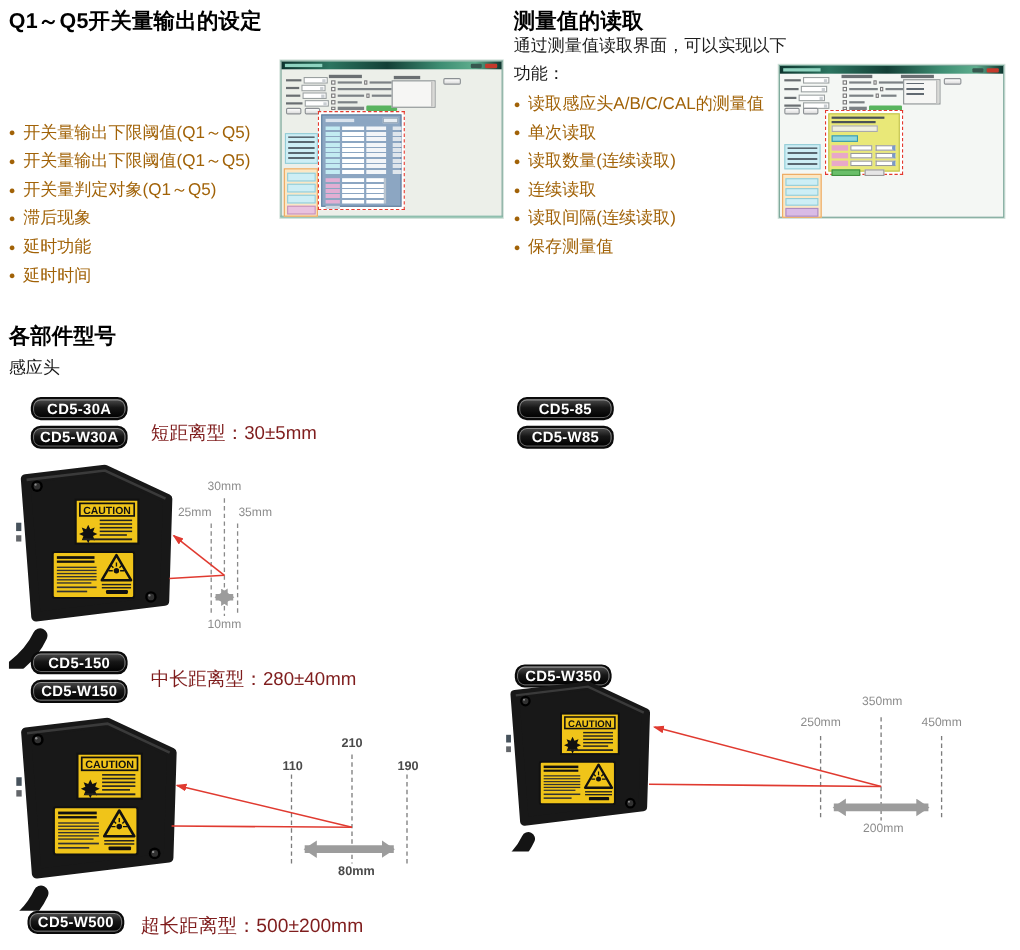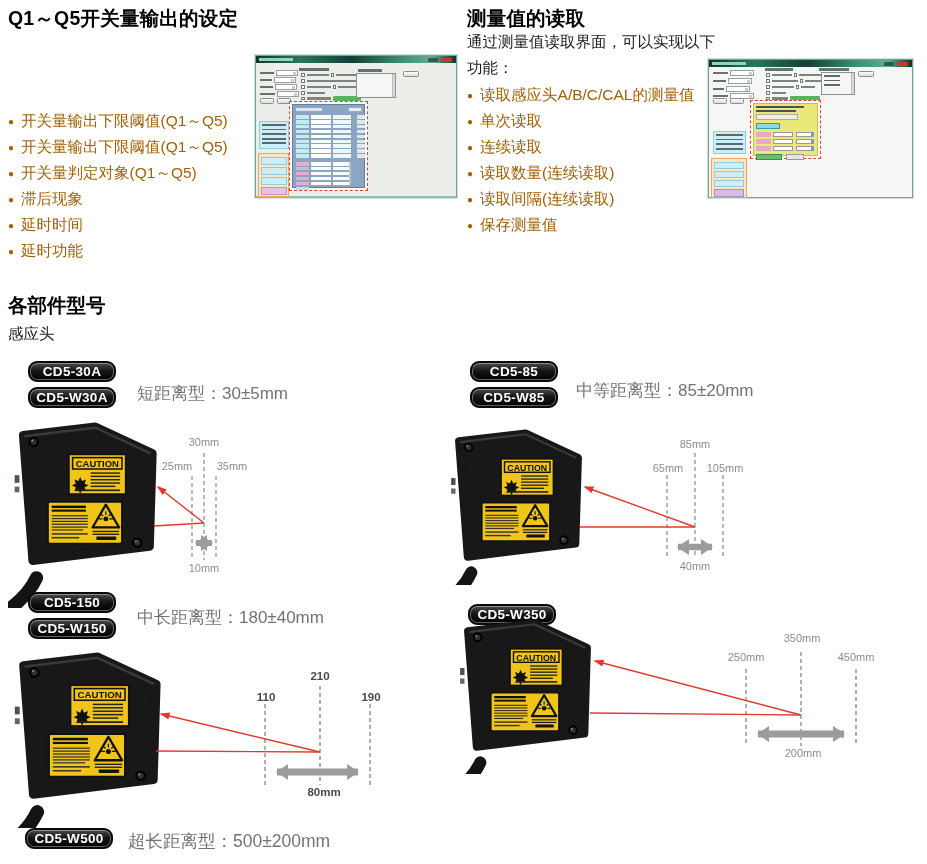--- a/index.html
+++ b/index.html
@@ -15,21 +15,21 @@
   ul.blist { list-style:none; }
   ul.blist li { height:26px; line-height:26px; font-size:15.5px; color:#a16207; white-space:nowrap; }
   ul.blist .dot { font-size:10px; vertical-align:1.5px; margin-right:7px; }
 
   
   .badge { position:absolute; width:88px; height:21px; border-radius:9px;
     background:linear-gradient(180deg,#4c4c4c 0%,#161616 45%,#000 100%);
     border:2px solid #0a0a0a; box-shadow:inset 0 0 0 1px rgba(255,255,255,.38);
     color:#fff; font-size:13.5px; font-weight:600; letter-spacing:.3px;
     display:flex; align-items:center; justify-content:center; white-space:nowrap; }
-  .model-desc { position:absolute; font-size:17px; color:#737373; white-space:nowrap; }
+  .model-desc { position:absolute; font-size:17px; color:#7f1d1d; white-space:nowrap; }
 
   
   .diag { position:absolute; }
   .diag svg { position:absolute; left:0; top:0; }
   .dim { position:absolute; text-align:center; font-size:11px; color:#8c8c8c; white-space:nowrap; }
   .dim.dark { color:#4a4a4a; font-weight:600; font-size:11.5px; }
 
   
   .win { position:absolute; border:1px solid #74a294; box-shadow:0 0 0 1px #cfe0d8; }
   .tb { position:absolute; left:0; top:0; right:0; height:7px;
@@ -130,22 +130,22 @@
 </svg>
 
 <div class="page">
 
   <h1 class="abs h1" style="left:8px;top:5px">Q1～Q5开关量输出的设定</h1>
   <ul class="abs blist" style="left:8px;top:108px">
     <li><span class="dot">●</span><span>开关量输出下限阈值(Q1～Q5)</span></li>
     <li><span class="dot">●</span><span>开关量输出下限阈值(Q1～Q5)</span></li>
     <li><span class="dot">●</span><span>开关量判定对象(Q1～Q5)</span></li>
     <li><span class="dot">●</span><span>滞后现象</span></li>
+    <li><span class="dot">●</span><span>延时功能</span></li>
     <li><span class="dot">●</span><span>延时时间</span></li>
-    <li><span class="dot">●</span><span>延时功能</span></li>
   </ul>
 
   <div class="win" style="left:255px;top:55px;width:202px;height:143px;background:#ecefe9;border-bottom:2px solid #8fbfae">
     <div class="tb">
       <span class="tbtext"></span>
       <span class="minmax" style="right:18px;top:1.5px"></span>
       <span class="closebtn" style="right:4px;top:1.5px"></span>
     </div>
 
     <div class="mrow" style="left:4px;top:14px">
@@ -225,22 +225,22 @@
         <span class="strip" style="left:3px;top:82px;width:13px;height:2.5px;background:#cfd8e2"></span>
       </div>
     </div>
   </div>
 
   <h1 class="abs h1" style="left:467px;top:5px">测量值的读取</h1>
   <p class="abs body-text" style="left:467px;top:29px;width:258px">通过测量值读取界面，可以实现以下功能：</p>
   <ul class="abs blist" style="left:467px;top:82px">
     <li><span class="dot">●</span><span>读取感应头A/B/C/CAL的测量值</span></li>
     <li><span class="dot">●</span><span>单次读取</span></li>
+    <li><span class="dot">●</span><span>读取数量(连续读取)</span></li>
     <li><span class="dot">●</span><span>连续读取</span></li>
-    <li><span class="dot">●</span><span>读取数量(连续读取)</span></li>
     <li><span class="dot">●</span><span>读取间隔(连续读取)</span></li>
     <li><span class="dot">●</span><span>保存测量值</span></li>
   </ul>
 
   <div class="win" style="left:708px;top:59px;width:205px;height:139px;background:#f4f7f4">
     <div class="tb">
       <span class="tbtext"></span>
       <span class="minmax" style="right:18px;top:1.5px"></span>
       <span class="closebtn" style="right:4px;top:1.5px"></span>
     </div>
@@ -328,21 +328,20 @@
 
   <h2 class="abs h2" style="left:8px;top:292px">各部件型号</h2>
   <div class="abs" style="left:8px;top:324px;font-size:15.5px">感应头</div>
 
   <div class="badge" style="left:28px;top:361px">CD5-30A</div>
   <div class="badge" style="left:28px;top:387px">CD5-W30A</div>
   <div class="model-desc" style="left:137px;top:382px">短距离型：30±5mm</div>
 
   <div class="badge" style="left:470px;top:361px">CD5-85</div>
   <div class="badge" style="left:470px;top:387px">CD5-W85</div>
-  <div class="model-desc" style="left:576px;top:379px">中等距离型：85±20mm</div>
 
   <div class="diag" style="left:8px;top:420px;width:280px;height:188px">
     <svg width="280" height="188" viewBox="0 0 280 188">
       <use href="#sensor-head" x="0" y="2" width="152" height="190"></use>
       <g stroke="#8a8a8a" stroke-width="1.2" stroke-dasharray="4 3">
         <line x1="184" y1="56" x2="184" y2="140"></line>
         <line x1="196" y1="33" x2="196" y2="140"></line>
         <line x1="208" y1="56" x2="208" y2="140"></line>
       </g>
       <g stroke="#e03a30" stroke-width="1.4" fill="none">
@@ -350,43 +349,24 @@
         <line x1="196" y1="103" x2="150" y2="67" marker-end="url(#mk-red)"></line>
       </g>
       <line x1="188" y1="123" x2="204" y2="123" stroke="#9c9c9c" stroke-width="6" marker-start="url(#mk-gray)" marker-end="url(#mk-gray)"></line>
     </svg>
     <span class="dim" style="left:176px;top:16px;width:40px">30mm</span>
     <span class="dim" style="left:149px;top:40px;width:40px">25mm</span>
     <span class="dim" style="left:204px;top:40px;width:40px">35mm</span>
     <span class="dim" style="left:176px;top:142px;width:40px">10mm</span>
   </div>
 
-  <div class="diag" style="left:445px;top:425px;width:482px;height:160px">
-    <svg width="482" height="160" viewBox="0 0 482 160">
-      <use href="#sensor-head" x="0" y="4" width="140" height="175"></use>
-      <g stroke="#8a8a8a" stroke-width="1.2" stroke-dasharray="4 3">
-        <line x1="222" y1="50" x2="222" y2="133"></line>
-        <line x1="250" y1="28" x2="250" y2="133"></line>
-        <line x1="278" y1="50" x2="278" y2="133"></line>
-      </g>
-      <g stroke="#e03a30" stroke-width="1.4" fill="none">
-        <line x1="135" y1="102" x2="250" y2="102"></line>
-        <line x1="250" y1="102" x2="140" y2="62" marker-end="url(#mk-red)"></line>
-      </g>
-      <line x1="233" y1="122" x2="267" y2="122" stroke="#9c9c9c" stroke-width="6.5" marker-start="url(#mk-gray)" marker-end="url(#mk-gray)"></line>
-    </svg>
-    <span class="dim" style="left:230px;top:13px;width:40px">85mm</span>
-    <span class="dim" style="left:203px;top:37px;width:40px">65mm</span>
-    <span class="dim" style="left:257px;top:37px;width:46px">105mm</span>
-    <span class="dim" style="left:230px;top:135px;width:40px">40mm</span>
-  </div>
 
   <div class="badge" style="left:28px;top:592px">CD5-150</div>
   <div class="badge" style="left:28px;top:618px">CD5-W150</div>
-  <div class="model-desc" style="left:137px;top:606px">中长距离型：180±40mm</div>
+  <div class="model-desc" style="left:137px;top:606px">中长距离型：280±40mm</div>
 
   <div class="badge" style="left:468px;top:604px">CD5-W350</div>
 
   <div class="diag" style="left:8px;top:650px;width:420px;height:178px">
     <svg width="420" height="178" viewBox="0 0 420 178">
       <use href="#sensor-head" x="0" y="2" width="156" height="195"></use>
       <g stroke="#7c7c7c" stroke-width="1.2" stroke-dasharray="4 3">
         <line x1="257" y1="54" x2="257" y2="135"></line>
         <line x1="312" y1="36" x2="312" y2="135"></line>
         <line x1="362" y1="54" x2="362" y2="135"></line>

